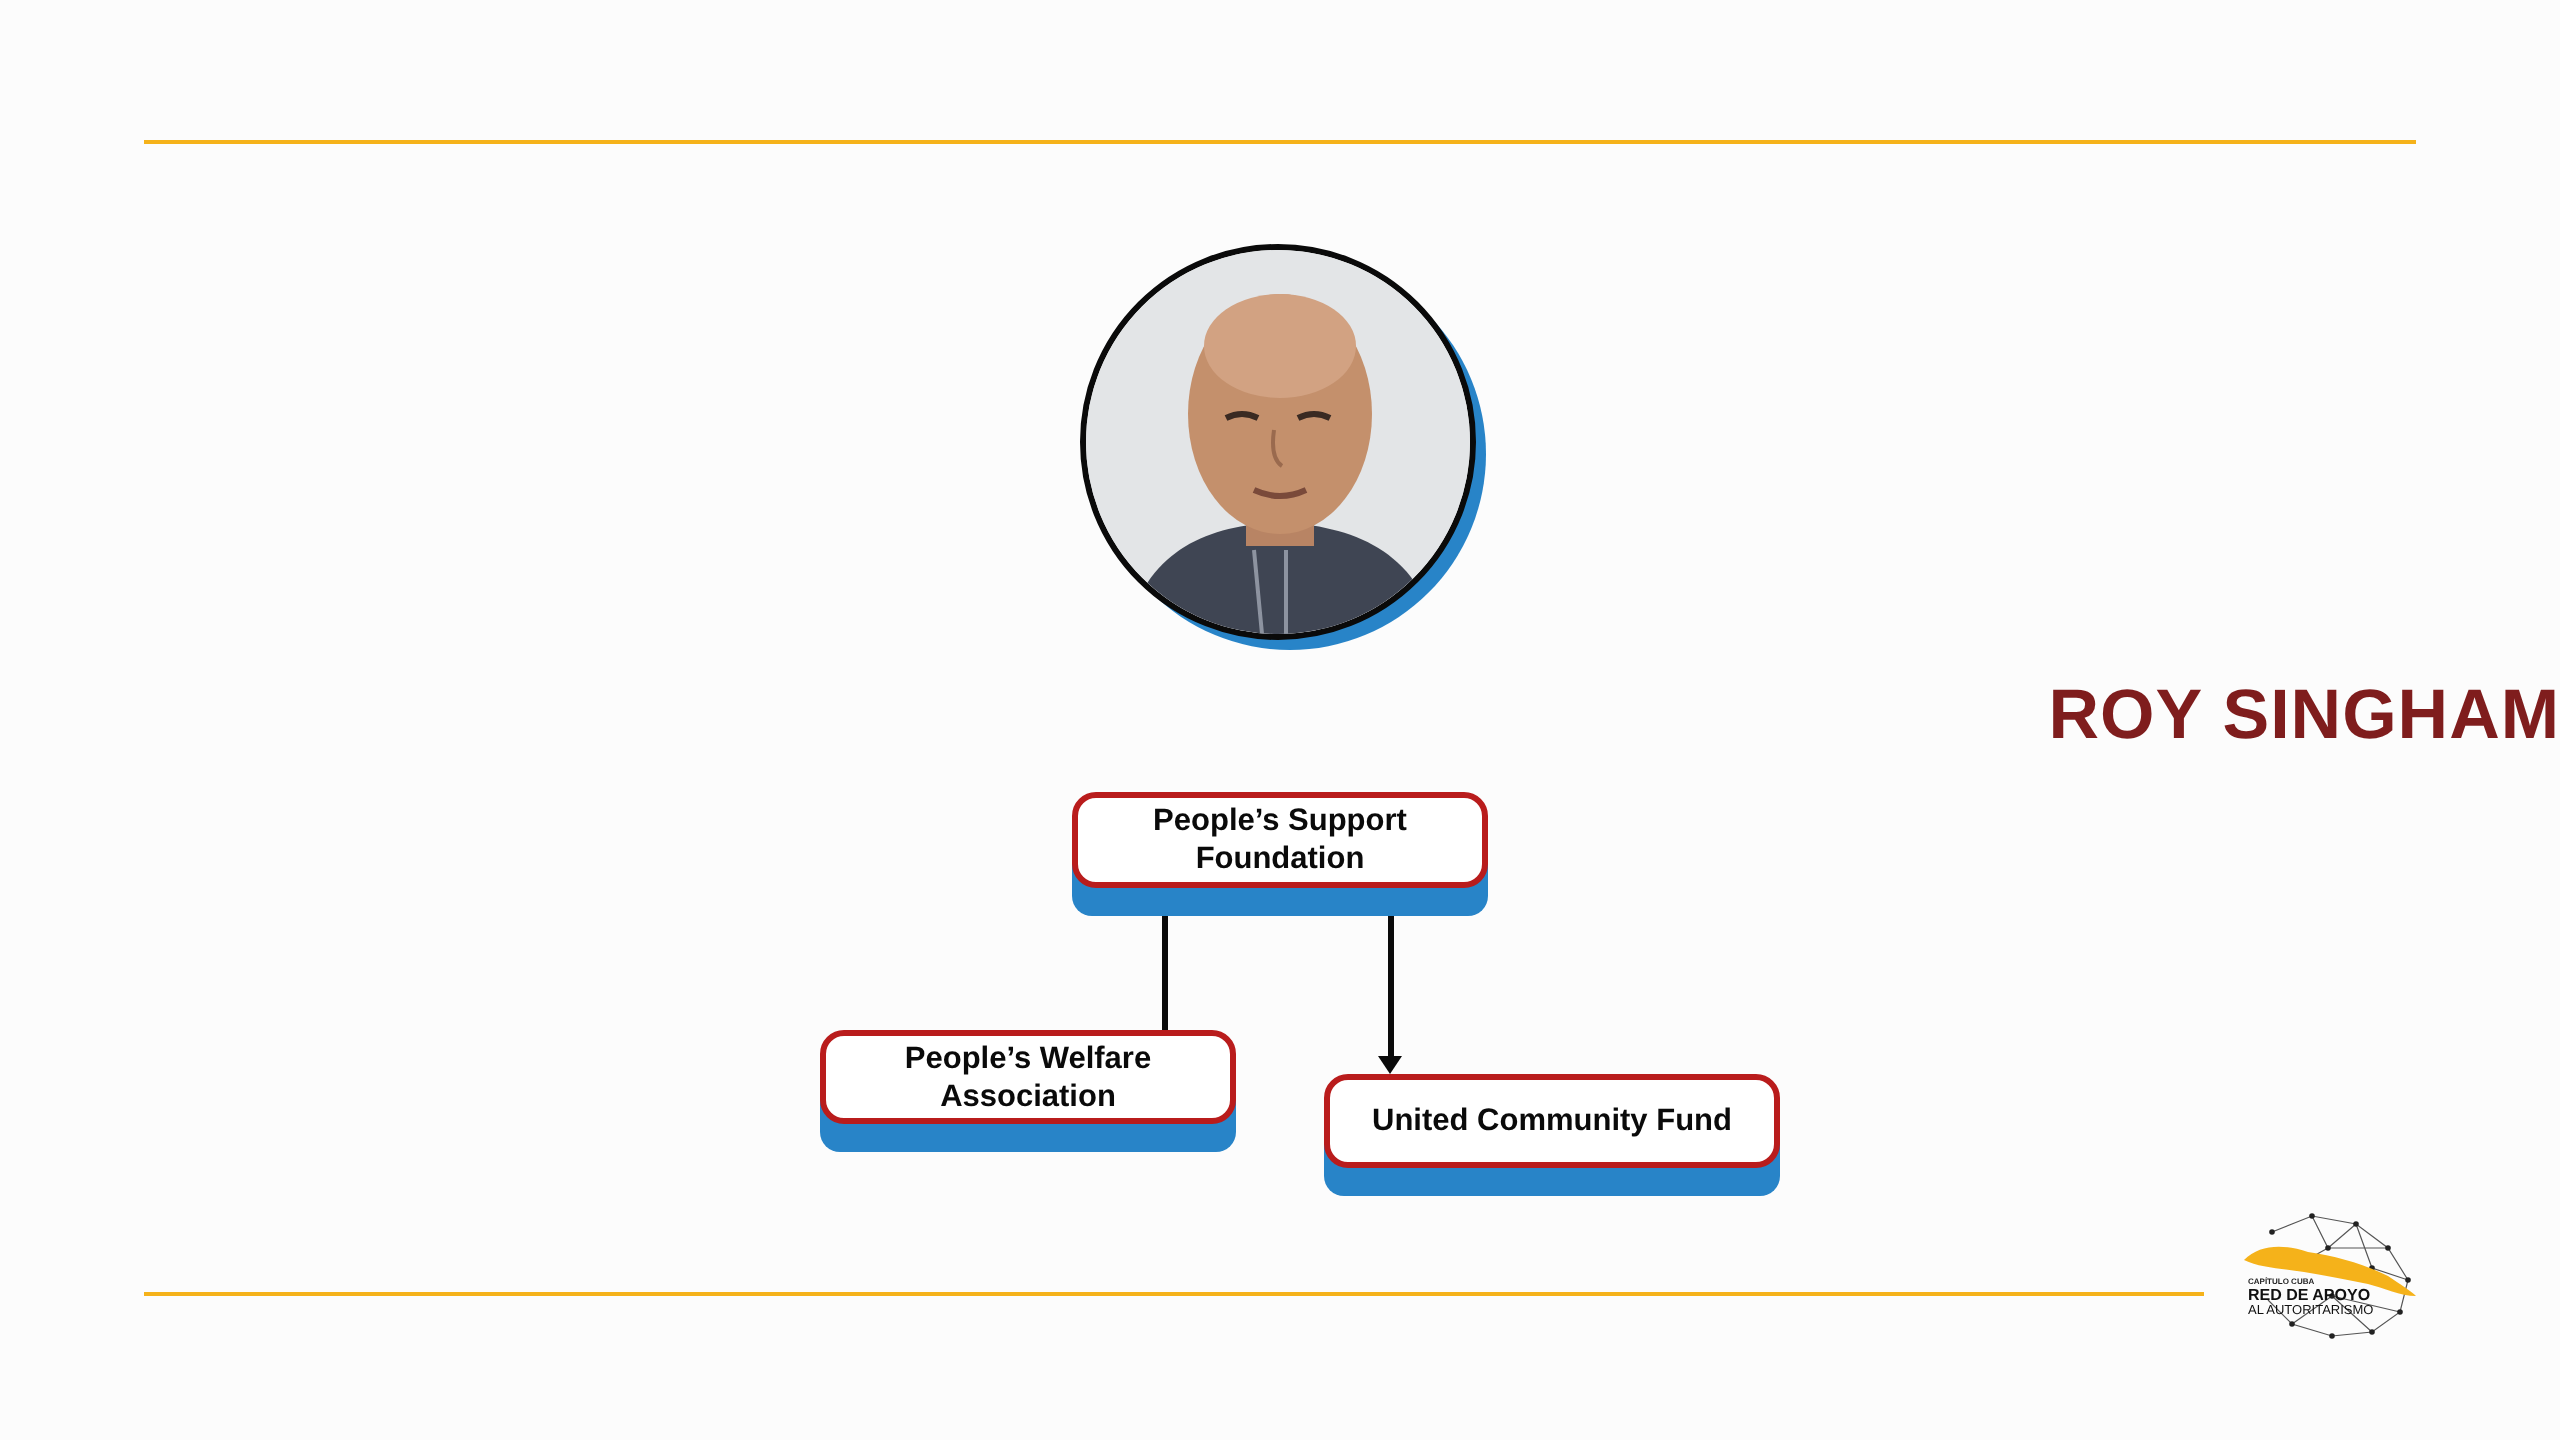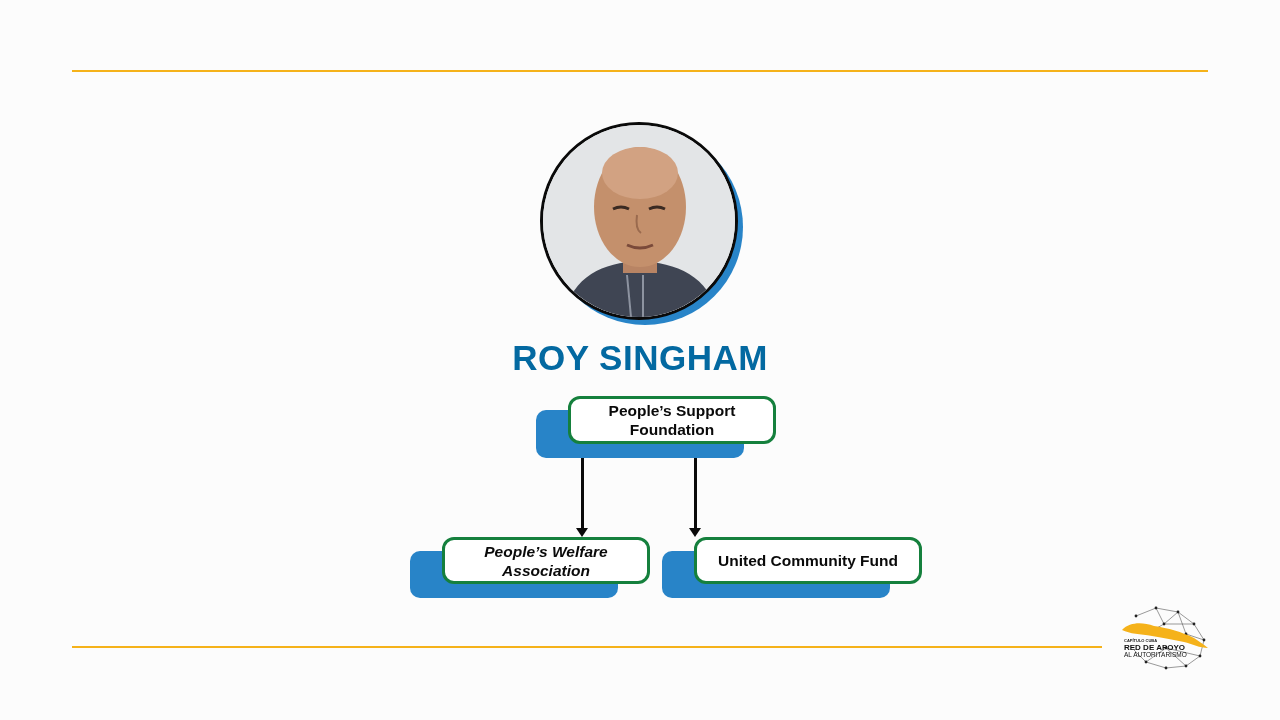--- a/index.html
+++ b/index.html
@@ -20,38 +20,38 @@
   }
   .portrait {
     position: absolute; left: 0; top: 0; width: 192px; height: 192px;
     border-radius: 50%; border: 3px solid #0a0a0a; overflow: hidden;
     background: #e4e6e8;
   }
   .portrait svg { display: block; width: 100%; height: 100%; }
 
   .name {
     position: absolute; left: 0; width: 1280px; top: 338px;
-    text-align: center; font-weight: bold; font-size: 35px; color: #0369a1;
+    text-align: right; font-weight: bold; font-size: 35px; color: #7f1d1d;
     letter-spacing: 0.5px;
   }
 
   .node { position: absolute; }
   .node .shadow {
     position: absolute; left: 0; top: 14px; right: 0; bottom: -14px;
     background: #2884c8; border-radius: 10px;
   }
   .node .box {
     position: relative; box-sizing: border-box; width: 100%; height: 100%;
-    background: #ffffff; border: 3px solid #15803d; border-radius: 12px;
+    background: #ffffff; border: 3px solid #b91c1c; border-radius: 12px;
     display: flex; align-items: center; justify-content: center;
     text-align: center; font-weight: bold; font-size: 15.5px; line-height: 19px;
-    color: #0a0a0a; padding: 0 10px; margin-left: 32px;
+    color: #0a0a0a; padding: 0 10px;
   }
   .node.root { left: 536px; top: 396px; width: 208px; height: 48px; }
-  .node.c1 { left: 410px; top: 537px; width: 208px; height: 47px; font-style: italic; }
+  .node.c1 { left: 410px; top: 515px; width: 208px; height: 47px; }
   .node.c2 { left: 662px; top: 537px; width: 228px; height: 47px; }
 
   .arrow { position: absolute; width: 3px; background: #0a0a0a; }
   .arrow::after {
     content: ""; position: absolute; left: -5px; bottom: -8px;
     border-left: 6.5px solid transparent; border-right: 6.5px solid transparent;
     border-top: 9px solid #0a0a0a;
   }
   .arrow.a1 { left: 581px; top: 458px; height: 71px; }
   .arrow.a2 { left: 694px; top: 458px; height: 71px; }

